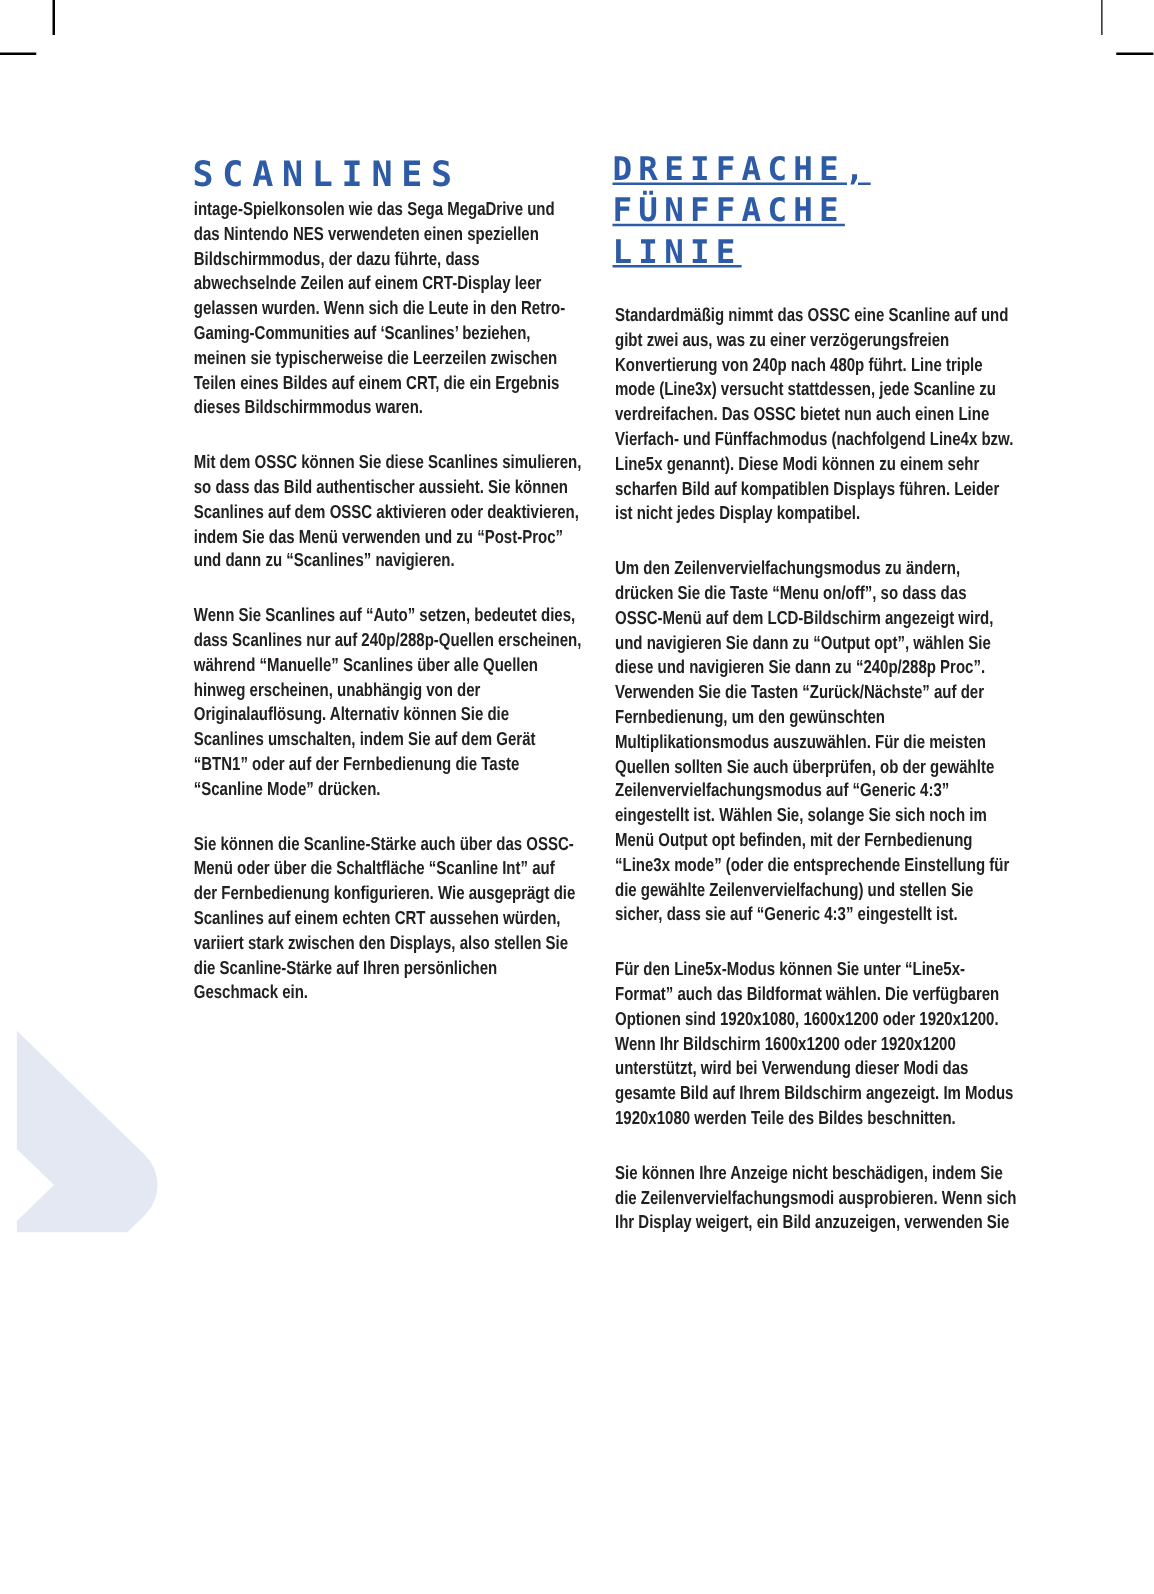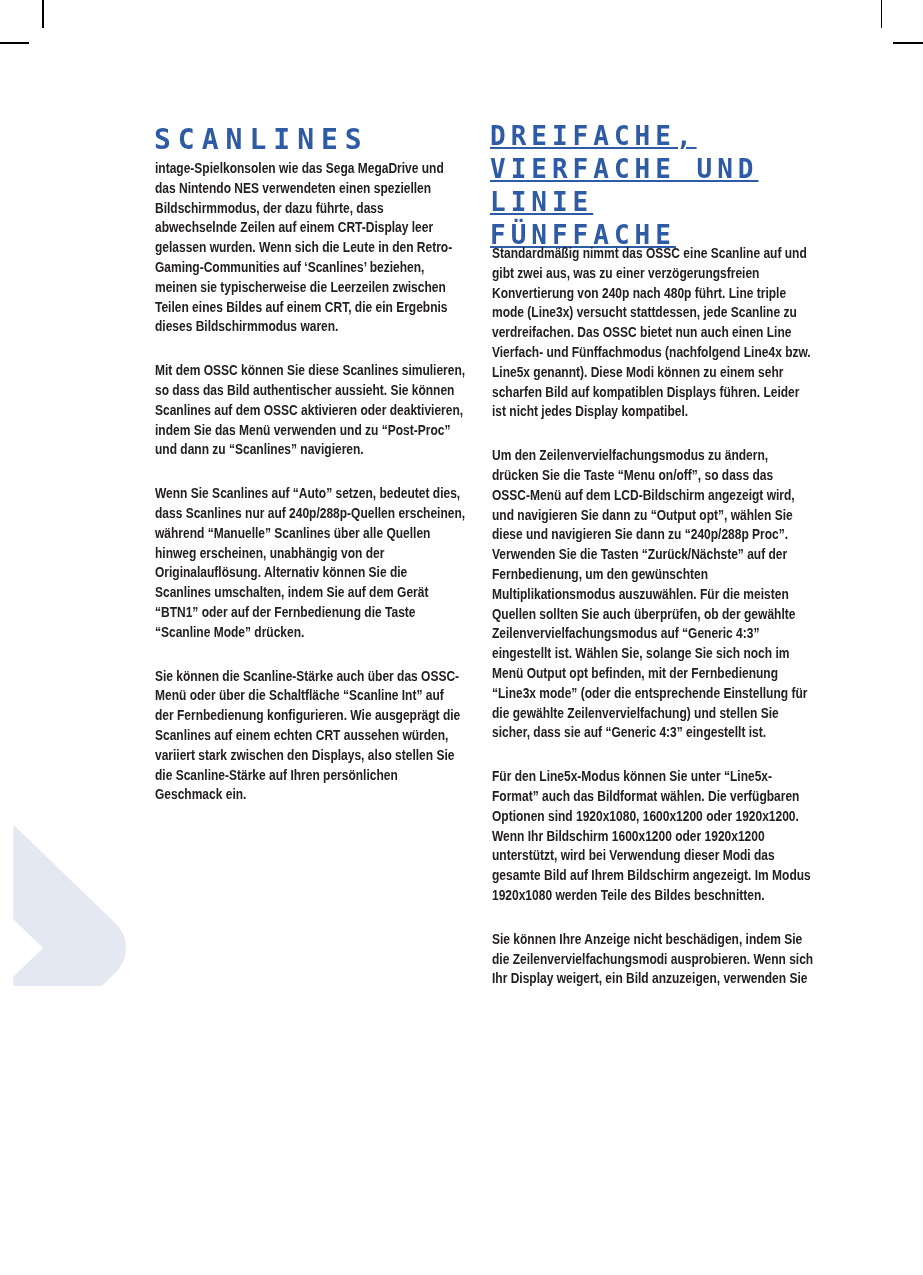--- a/index.html
+++ b/index.html
@@ -94,23 +94,22 @@
 
   <section class="bodycol body-left">
     <p>intage-Spielkonsolen wie das Sega MegaDrive und das Nintendo NES verwendeten einen speziellen Bildschirmmodus, der dazu führte, dass abwechselnde Zeilen auf einem CRT-Display leer gelassen wurden. Wenn sich die Leute in den Retro-Gaming-Communities auf ‘Scanlines’ beziehen, meinen sie typischerweise die Leerzeilen zwischen Teilen eines Bildes auf einem CRT, die ein Ergebnis dieses Bildschirmmodus waren.</p>
     <p>Mit dem OSSC können Sie diese Scanlines simulieren, so dass das Bild authentischer aussieht. Sie können Scanlines auf dem OSSC aktivieren oder deaktivieren, indem Sie das Menü verwenden und zu “Post-Proc” und dann zu “Scanlines” navigieren.</p>
     <p>Wenn Sie Scanlines auf “Auto” setzen, bedeutet dies, dass Scanlines nur auf 240p/288p-Quellen erscheinen, während “Manuelle” Scanlines über alle Quellen hinweg erscheinen, unabhängig von der Originalauflösung. Alternativ können Sie die Scanlines umschalten, indem Sie auf dem Gerät “BTN1” oder auf der Fernbedienung die Taste “Scanline Mode” drücken.</p>
     <p>Sie können die Scanline-Stärke auch über das OSSC-Menü oder über die Schaltfläche “Scanline Int” auf der Fernbedienung konfigurieren. Wie ausgeprägt die Scanlines auf einem echten CRT aussehen würden, variiert stark zwischen den Displays, also stellen Sie die Scanline-Stärke auf Ihren persönlichen Geschmack ein.</p>
   </section>
 
   <h1 class="heading h-right">
     <span class="hline">DREIFACHE,</span>
-    <span class="hline">VIERFACHE UND</span>
+    <span class="hline">FÜNFFACHE</span>
     <span class="hline">LINIE</span>
-    <span class="hline">FÜNFFACHE</span>
   </h1>
 
   <section class="bodycol body-right">
     <p>Standardmäßig nimmt das OSSC eine Scanline auf und gibt zwei aus, was zu einer verzögerungsfreien Konvertierung von 240p nach 480p führt. Line triple mode (Line3x) versucht stattdessen, jede Scanline zu verdreifachen. Das OSSC bietet nun auch einen Line Vierfach- und Fünffachmodus (nachfolgend Line4x bzw. Line5x genannt). Diese Modi können zu einem sehr scharfen Bild auf kompatiblen Displays führen. Leider ist nicht jedes Display kompatibel.</p>
     <p>Um den Zeilenvervielfachungsmodus zu ändern, drücken Sie die Taste “Menu on/off”, so dass das OSSC-Menü auf dem LCD-Bildschirm angezeigt wird, und navigieren Sie dann zu “Output opt”, wählen Sie diese und navigieren Sie dann zu “240p/288p Proc”. Verwenden Sie die Tasten “Zurück/Nächste” auf der Fernbedienung, um den gewünschten Multiplikationsmodus auszuwählen. Für die meisten Quellen sollten Sie auch überprüfen, ob der gewählte Zeilenvervielfachungsmodus auf “Generic 4:3” eingestellt ist. Wählen Sie, solange Sie sich noch im Menü Output opt befinden, mit der Fernbedienung “Line3x mode” (oder die entsprechende Einstellung für die gewählte Zeilenvervielfachung) und stellen Sie sicher, dass sie auf “Generic 4:3” eingestellt ist.</p>
     <p>Für den Line5x-Modus können Sie unter “Line5x-Format” auch das Bildformat wählen. Die verfügbaren Optionen sind 1920x1080, 1600x1200 oder 1920x1200. Wenn Ihr Bildschirm 1600x1200 oder 1920x1200 unterstützt, wird bei Verwendung dieser Modi das gesamte Bild auf Ihrem Bildschirm angezeigt. Im Modus 1920x1080 werden Teile des Bildes beschnitten.</p>
     <p>Sie können Ihre Anzeige nicht beschädigen, indem Sie die Zeilenvervielfachungsmodi ausprobieren. Wenn sich Ihr Display weigert, ein Bild anzuzeigen, verwenden Sie einfach das LCD-Display, um den Modus “Line Triple” wieder auszuschalten. Es gibt eine kleine Anzahl von Displays, die im Modus “line triple” kompatibler sind.</p>
   </section>
 
 </div>

